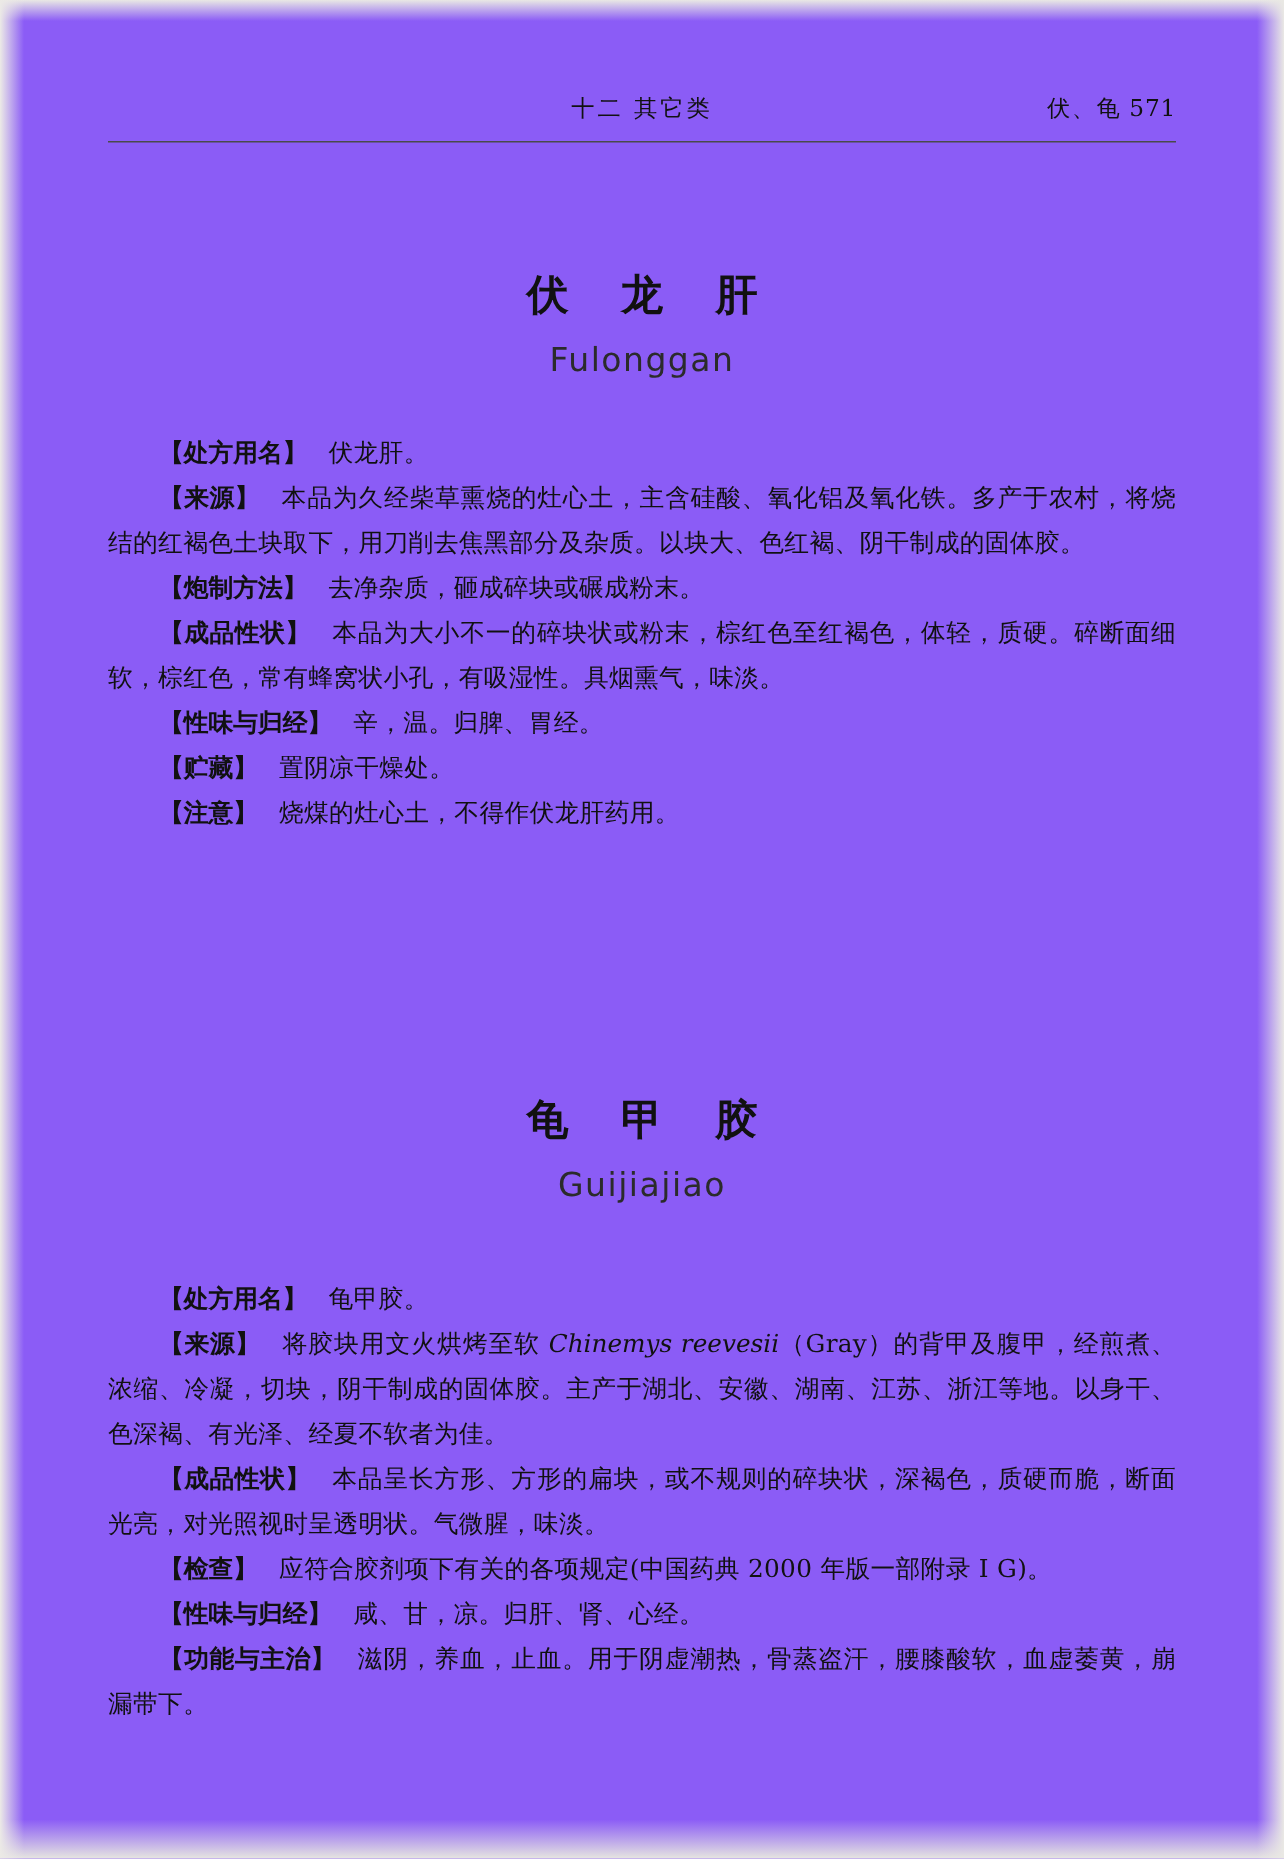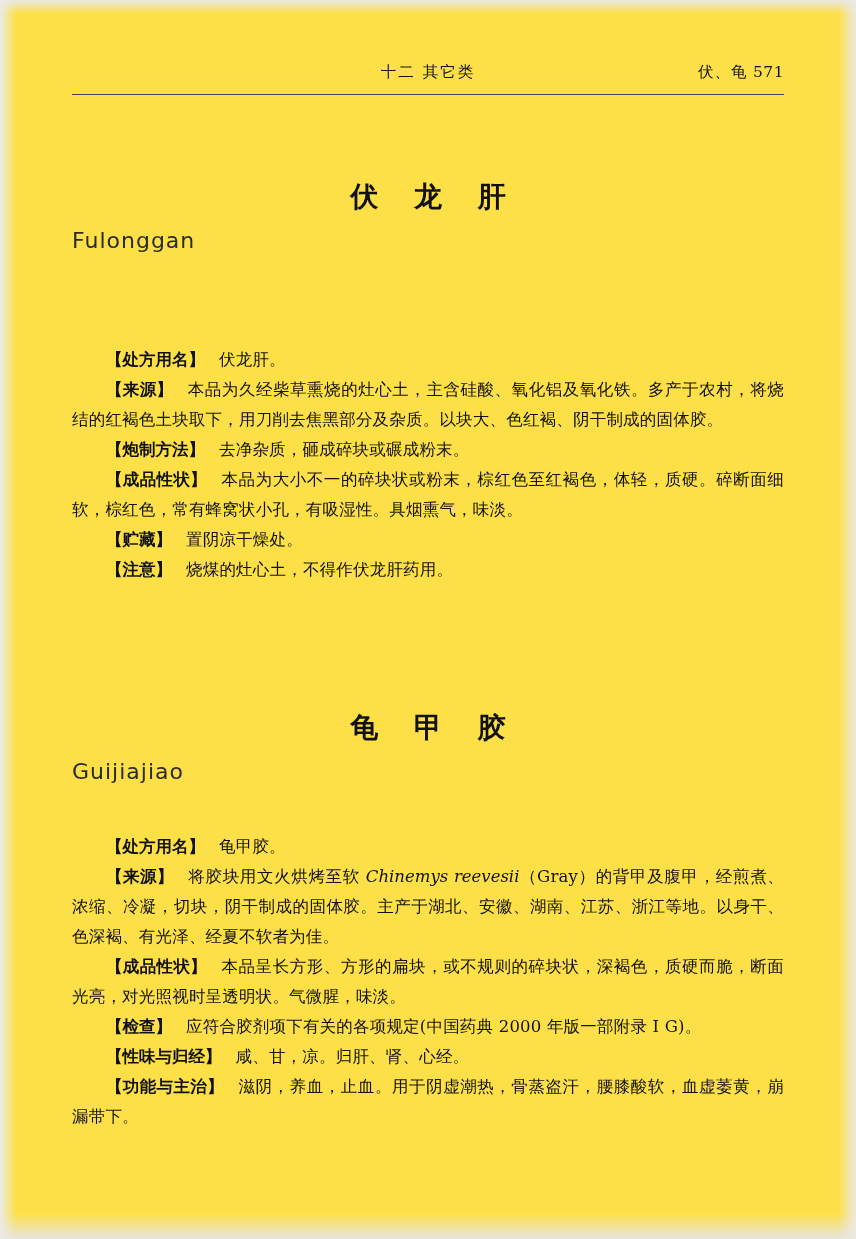--- a/index.html
+++ b/index.html
@@ -13,21 +13,21 @@
     font-family: "DejaVu Serif", "Liberation Serif", serif;
     color: #111111;
     position: relative;
     overflow: hidden;
   }
   .page {
     position: absolute;
     left: 0; top: 0;
     width: 856px;
     height: 1239px;
-    background: #fde047;
+    background: #8b5cf6;
   }
   
   .scan-edge-top {
     position: absolute; left: 0; top: 0; width: 856px; height: 14px;
     background: linear-gradient(to bottom, #e9e8e4, rgba(255,255,255,0));
   }
   .scan-edge-bottom {
     position: absolute; left: 0; bottom: 0; width: 856px; height: 26px;
     background: linear-gradient(to top, #e6e5e0, rgba(255,255,255,0));
   }
@@ -83,24 +83,24 @@
   }
 
   
   .entry { position: absolute; left: 0; width: 712px; }
   .entry-title {
     text-align: center;
     font-size: 28px;
     font-weight: bold;
     letter-spacing: 14px;
     text-indent: 14px;
-    font-family: Liberation Sans, sans-serif;
+    font-family: Liberation Serif, serif;
   }
   .entry-pinyin {
-    text-align: left;
+    text-align: center;
     font-size: 22px;
     margin-top: 12px;
     letter-spacing: 1px;
     color: #2b2b2b;
     font-family: "DejaVu Sans", "Liberation Sans", sans-serif;
   }
   .body-block { margin-top: 34px; }
   .para {
     font-size: 16.5px;
     line-height: 30px;
@@ -134,43 +134,46 @@
         <span class="rh-label">伏、龟</span>
         <span class="rh-page">571</span>
       </span>
     </div>
     <div class="rule"></div>
 
     <div class="entry" style="top:178px;">
       <div class="entry-title">伏 龙 肝</div>
       <div class="entry-pinyin">Fulonggan</div>
 
-      <div class="body-block" style="margin-top:92px;">
+      <div class="body-block" style="margin-top:34px;">
         <div class="para">
           <span class="lbl">【处方用名】</span><span class="gap"></span><span class="txt">伏龙肝。</span>
         </div>
         <div class="para">
           <span class="lbl">【来源】</span><span class="gap"></span><span class="txt">本品为久经柴草熏烧的灶心土，主含硅酸、氧化铝及氧化铁。多产于农村，将烧结的红褐色土块取下，用刀削去焦黑部分及杂质。以块大、色红褐、阴干制成的固体胶。</span>
         </div>
         <div class="para">
           <span class="lbl">【炮制方法】</span><span class="gap"></span><span class="txt">去净杂质，砸成碎块或碾成粉末。</span>
         </div>
         <div class="para">
           <span class="lbl">【成品性状】</span><span class="gap"></span><span class="txt">本品为大小不一的碎块状或粉末，棕红色至红褐色，体轻，质硬。碎断面细软，棕红色，常有蜂窝状小孔，有吸湿性。具烟熏气，味淡。</span>
         </div>
         <div class="para">
+          <span class="lbl">【性味与归经】</span><span class="gap"></span><span class="txt">辛，温。归脾、胃经。</span>
+        </div>
+        <div class="para">
           <span class="lbl">【贮藏】</span><span class="gap"></span><span class="txt">置阴凉干燥处。</span>
         </div>
         <div class="para">
           <span class="lbl">【注意】</span><span class="gap"></span><span class="txt">烧煤的灶心土，不得作伏龙肝药用。</span>
         </div>
       </div>
     </div>
 
-    <div class="entry" style="top:709px;">
+    <div class="entry" style="top:728px;">
       <div class="entry-title">龟 甲 胶</div>
       <div class="entry-pinyin">Guijiajiao</div>
 
       <div class="body-block" style="margin-top:48px;">
         <div class="para">
           <span class="lbl">【处方用名】</span><span class="gap"></span><span class="txt">龟甲胶。</span>
         </div>
         <div class="para">
           <span class="lbl">【来源】</span><span class="gap"></span><span class="txt">将胶块用文火烘烤至软 </span><span class="ital">Chinemys reevesii</span><span class="txt">（Gray）的背甲及腹甲，经煎煮、浓缩、冷凝，切块，阴干制成的固体胶。主产于湖北、安徽、湖南、江苏、浙江等地。以身干、色深褐、有光泽、经夏不软者为佳。</span>
         </div>

